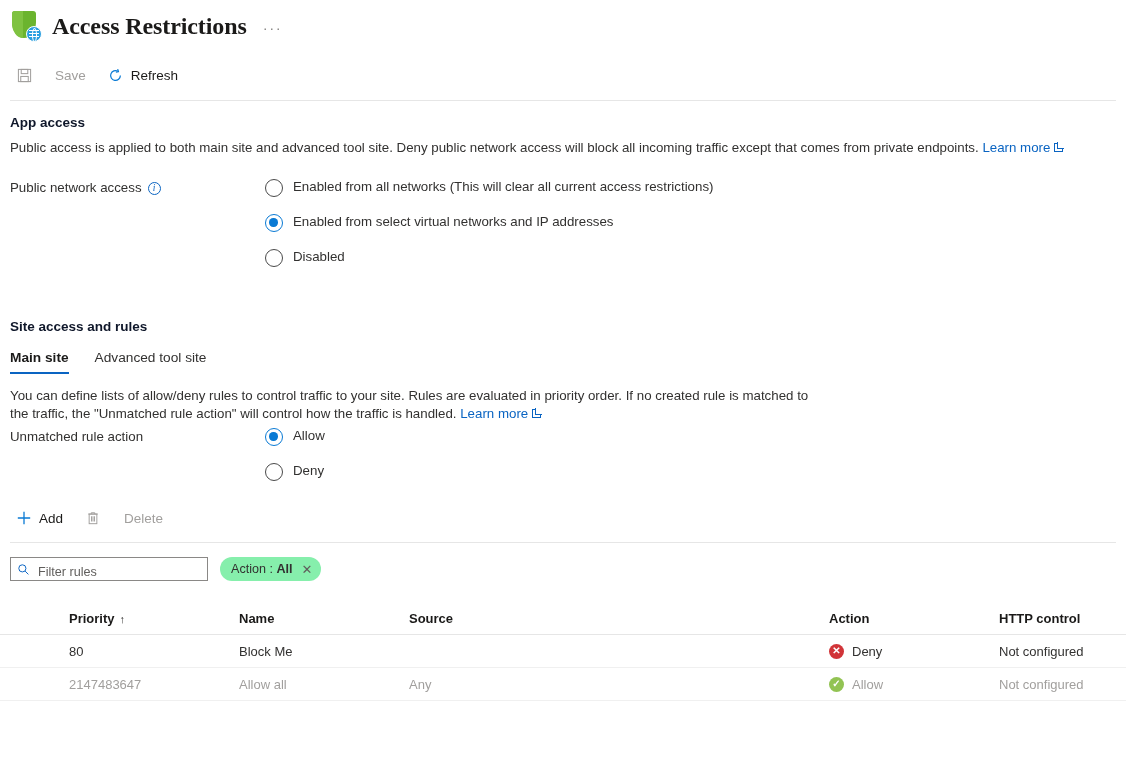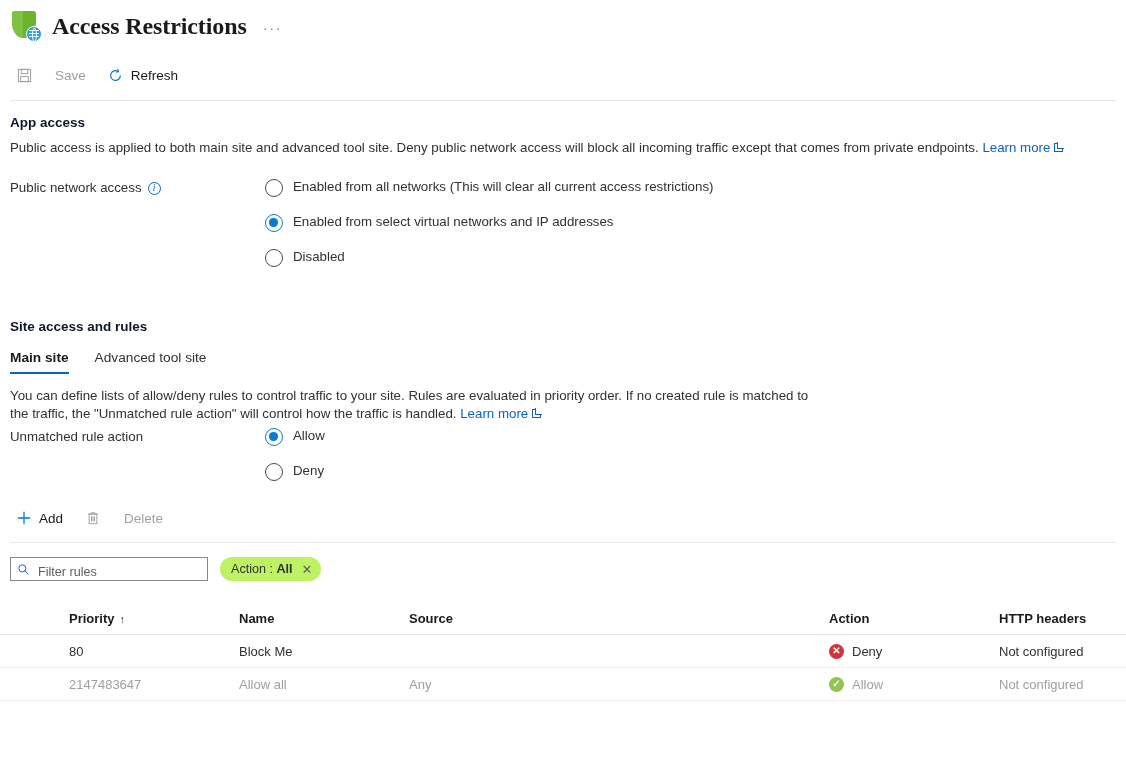--- a/index.html
+++ b/index.html
@@ -282,21 +282,21 @@
     background: transparent;
   }
   .search-box input::placeholder { color: #605e5c; }
   .pill {
     display: inline-flex;
     align-items: center;
     gap: 9px;
     height: 24px;
     padding: 0 8px 0 11px;
     border-radius: 12px;
-    background: #bef264;
+    background: #86efac;
     font-size: 12.6px;
     color: #323130;
     cursor: pointer;
   }
   .pill b { font-weight: 700; }
   .pill .x {
     color: #605e5c;
     font-size: 13px;
     line-height: 1;
     cursor: pointer;
@@ -479,21 +479,21 @@
     </div>
   </div>
 
   <div class="table">
     <div class="tr head">
       <div class="th c-check"></div>
       <div class="th c-prio"><span>Priority</span><span class="sort-arrow">↑</span></div>
       <div class="th c-name">Name</div>
       <div class="th c-src">Source</div>
       <div class="th c-act">Action</div>
-      <div class="th c-http">HTTP headers</div>
+      <div class="th c-http">HTTP control</div>
     </div>
 
     <div class="tr">
       <div class="td c-check"></div>
       <div class="td c-prio">80</div>
       <div class="td c-name">Block Me</div>
       <div class="td c-src"></div>
       <div class="td c-act">
         <span class="status-ico deny">✕</span>
         <span>Deny</span>

